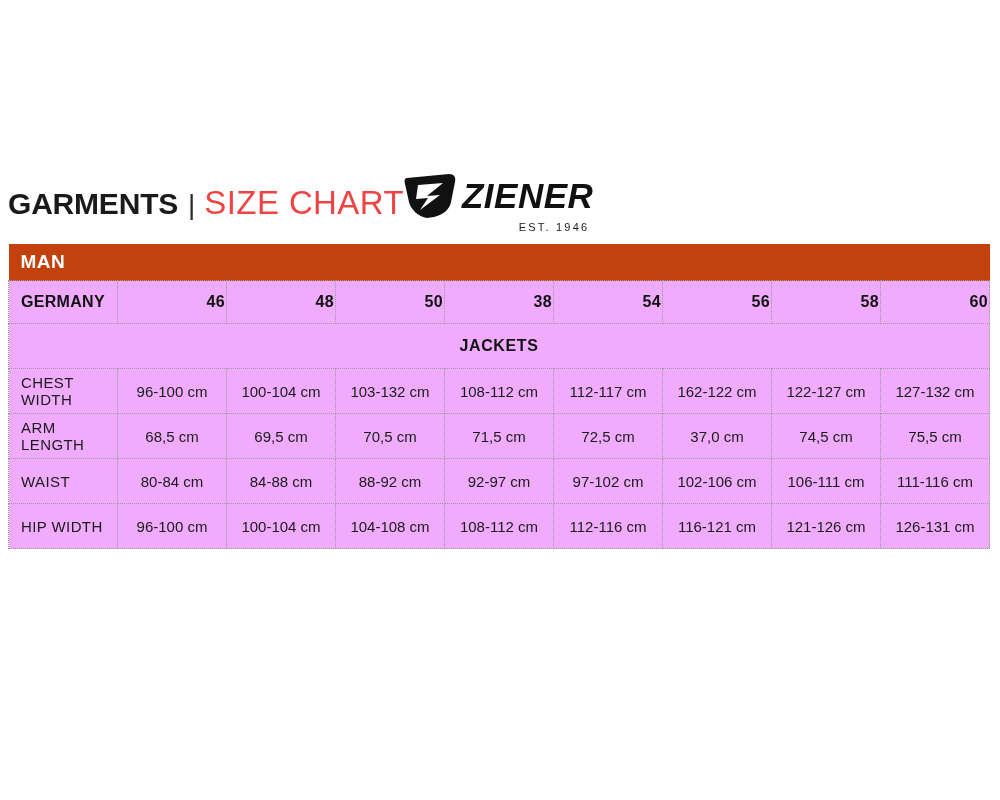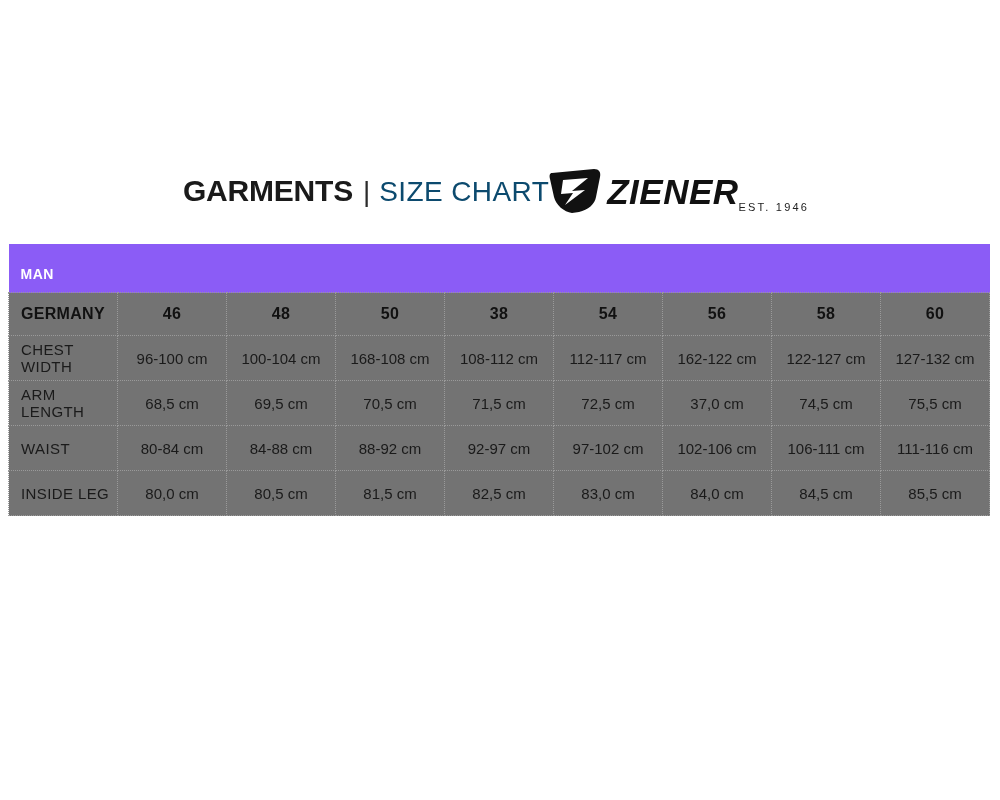--- a/index.html
+++ b/index.html
@@ -22,55 +22,55 @@
     height: 800px;
     box-sizing: border-box;
     padding: 0 8px;
   }
 
   
   .title-bar {
     position: absolute;
     left: 8px;
     right: 10px;
-    top: 160px;
+    top: 172px;
     height: 62px;
     display: flex;
     align-items: center;
-    justify-content: center;
+    justify-content: flex-start;
   }
   .title-block {
     display: flex;
     align-items: baseline;
     white-space: nowrap;
   }
   .title-strong {
     font-size: 30px;
     font-weight: bold;
     letter-spacing: -0.2px;
     color: #1a1a1a;
     font-stretch: condensed;
   }
   .title-sep {
     font-size: 28px;
     font-weight: 300;
     color: #2b2b2b;
     margin: 0 9px 0 10px;
   }
   .title-light {
-    font-size: 28px;
+    font-size: 33px;
     font-weight: 300;
     letter-spacing: 0.4px;
-    color: #0c4a6e;
+    color: #ef4444;
   }
 
   
   .logo {
     display: flex;
-    flex-direction: row;
+    flex-direction: column;
     align-items: flex-end;
     margin-right: 2px;
   }
   .logo-main {
     display: flex;
     align-items: center;
     gap: 6px;
   }
   .logo-shield { display: block; }
   .logo-word {
@@ -98,45 +98,46 @@
   }
   table.size-table {
     width: 100%;
     border-collapse: collapse;
     table-layout: fixed;
   }
   table.size-table td {
     border: 1px dotted #9a9a9a;
     text-align: center;
     vertical-align: middle;
-    background: #737373;
+    background: #f0abfc;
   }
 
   
   tr.group-row td {
-    background: #8b5cf6;
+    background: #c2410c;
     border: none;
     height: 36px;
     text-align: left;
-    padding: 12px 0 0 12px;
+    padding: 0 0 0 12px;
     color: #ffffff;
-    font-size: 14px;
+    font-size: 19px;
     font-weight: bold;
     letter-spacing: 0.5px;
     font-stretch: condensed;
   }
 
   
   tr.sizes-row td {
     height: 40px;
     font-size: 16px;
     font-weight: bold;
     color: #111111;
     font-stretch: condensed;
     letter-spacing: 0.3px;
+    text-align: right;
   }
   td.label-cell {
     text-align: left !important;
     padding-left: 12px;
     font-weight: bold;
     font-size: 15px;
     color: #111111;
     font-stretch: condensed;
     letter-spacing: 0.4px;
   }
@@ -199,25 +200,28 @@
           <td>46</td>
           <td>48</td>
           <td>50</td>
           <td>38</td>
           <td>54</td>
           <td>56</td>
           <td>58</td>
           <td>60</td>
         </tr>
 
+        <tr class="section-row">
+          <td colspan="9">JACKETS</td>
+        </tr>
         <tr class="data-row">
           <td class="label-cell first-col">CHEST WIDTH</td>
           <td>96-100 cm</td>
           <td>100-104 cm</td>
-          <td>168-108 cm</td>
+          <td>103-132 cm</td>
           <td>108-112 cm</td>
           <td>112-117 cm</td>
           <td>162-122 cm</td>
           <td>122-127 cm</td>
           <td>127-132 cm</td>
         </tr>
         <tr class="data-row">
           <td class="label-cell first-col">ARM LENGTH</td>
           <td>68,5 cm</td>
           <td>69,5 cm</td>
@@ -234,27 +238,27 @@
           <td>80-84 cm</td>
           <td>84-88 cm</td>
           <td>88-92 cm</td>
           <td>92-97 cm</td>
           <td>97-102 cm</td>
           <td>102-106 cm</td>
           <td>106-111 cm</td>
           <td>111-116 cm</td>
         </tr>
         <tr class="data-row">
-          <td class="label-cell first-col">INSIDE LEG</td>
-          <td>80,0 cm</td>
-          <td>80,5 cm</td>
-          <td>81,5 cm</td>
-          <td>82,5 cm</td>
-          <td>83,0 cm</td>
-          <td>84,0 cm</td>
-          <td>84,5 cm</td>
-          <td>85,5 cm</td>
+          <td class="label-cell first-col">HIP WIDTH</td>
+          <td>96-100 cm</td>
+          <td>100-104 cm</td>
+          <td>104-108 cm</td>
+          <td>108-112 cm</td>
+          <td>112-116 cm</td>
+          <td>116-121 cm</td>
+          <td>121-126 cm</td>
+          <td>126-131 cm</td>
         </tr>
       </tbody>
     </table>
   </div>
 
 </div>
 
 </body></html>

